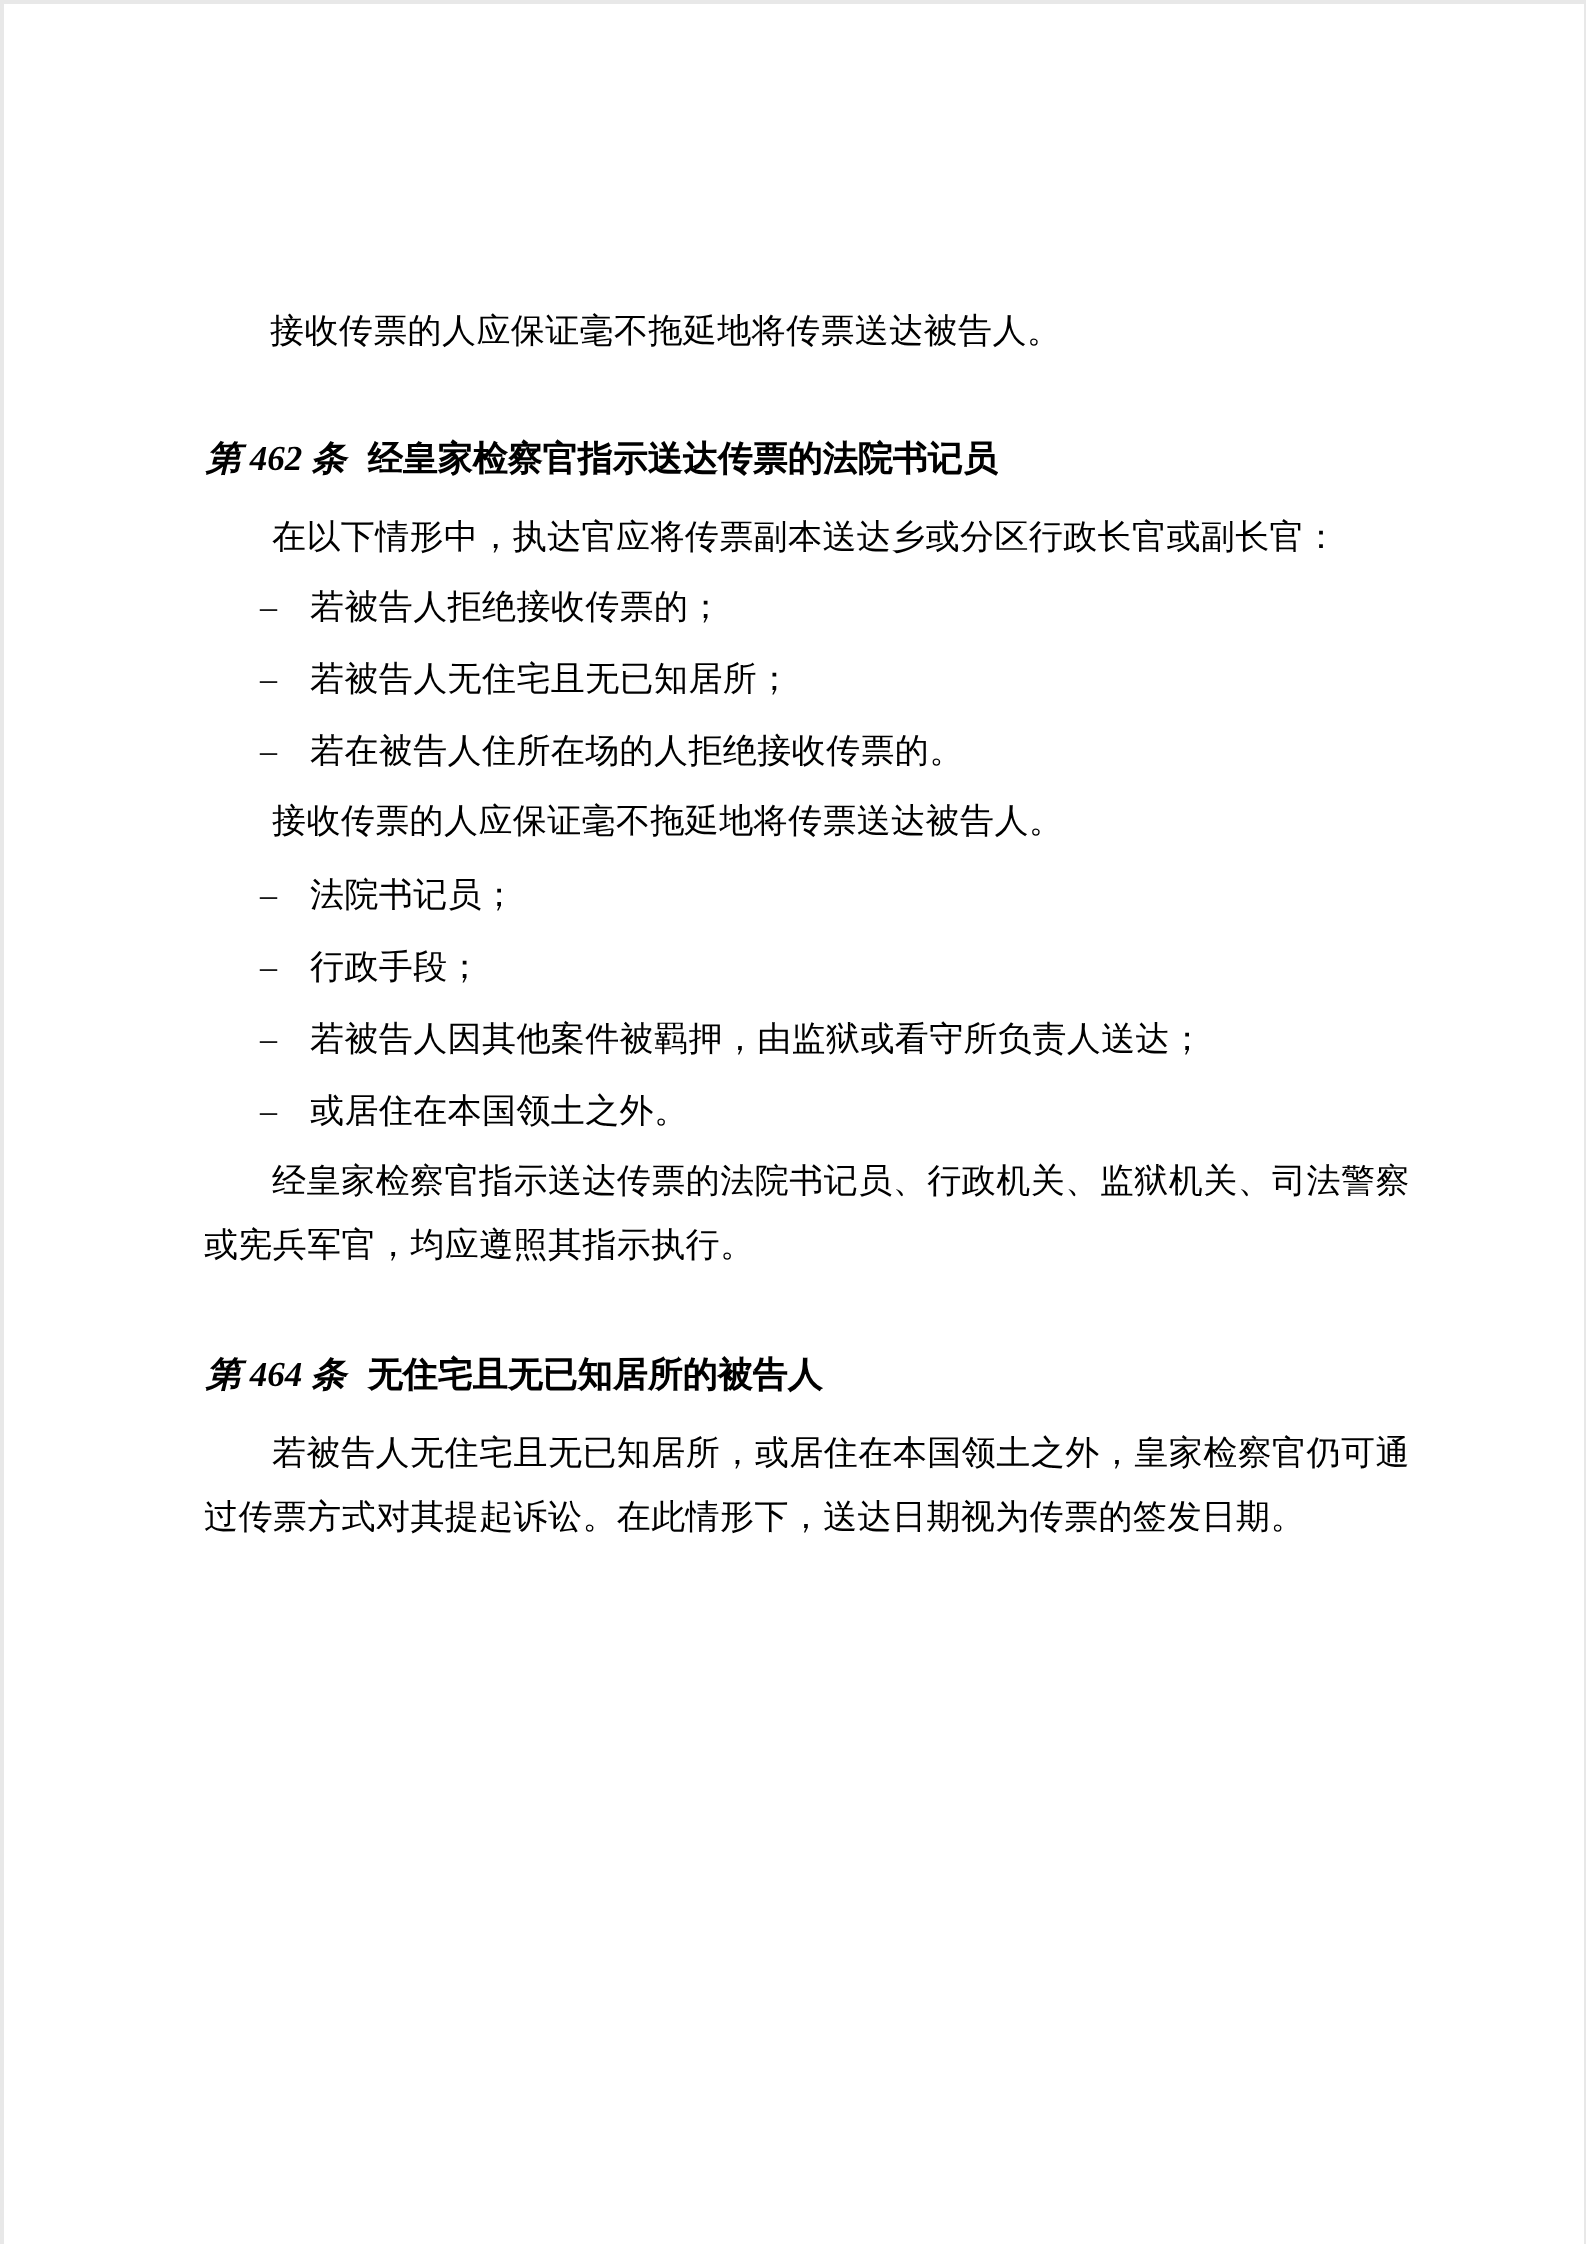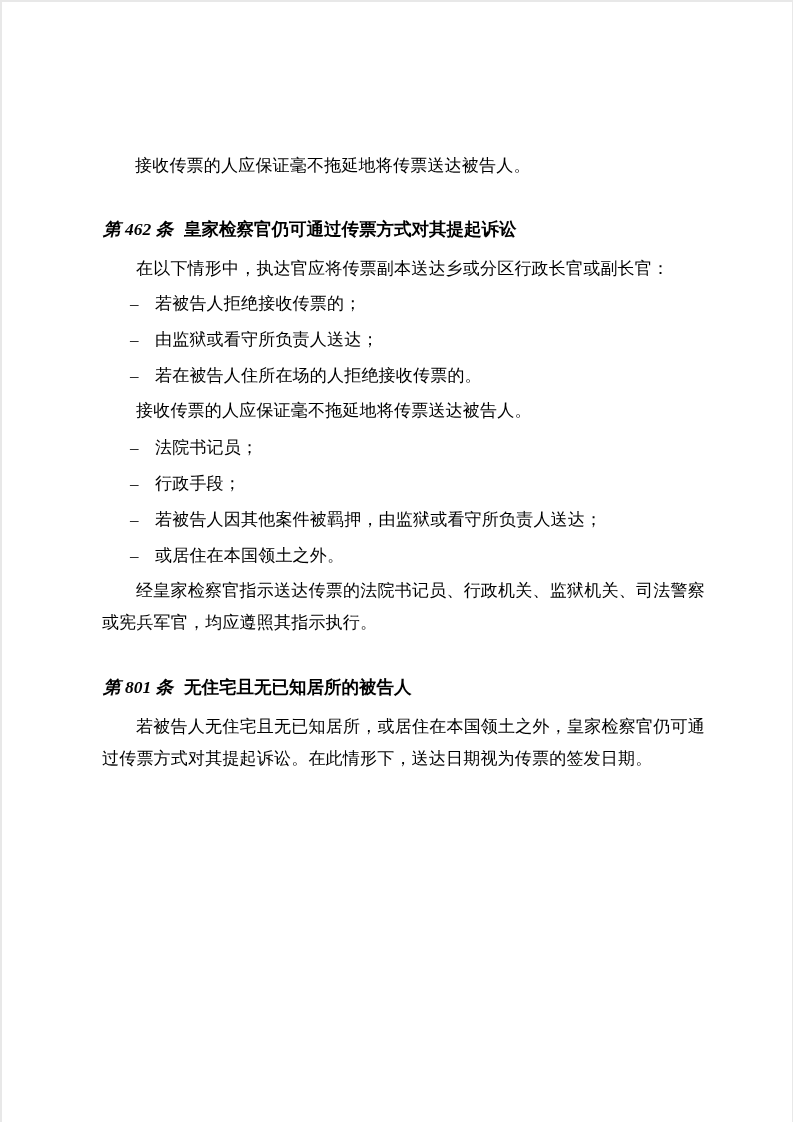--- a/index.html
+++ b/index.html
@@ -61,29 +61,29 @@
 </style>
 </head>
 <body>
 
 <div class="page">
   <div class="content">
 
     <p class="para indent">接收传票的人应保证毫不拖延地将传票送达被告人。</p>
 
     <section>
-      <h2 class="heading"><span class="art-num">第 462 条</span><span class="art-title">皇家检察官仍可通过传票方式对其提起诉讼</span></h2>
+      <h2 class="heading"><span class="art-num">第 462 条</span><span class="art-title">经皇家检察官指示送达传票的法院书记员</span></h2>
       <p class="para indent">在以下情形中，执达官应将传票副本送达乡或分区行政长官或副长官：</p>
       <div class="bullet">
         <span class="dash">–</span>
         <span class="bullet-text">若被告人拒绝接收传票的；</span>
       </div>
       <div class="bullet">
         <span class="dash">–</span>
-        <span class="bullet-text">由监狱或看守所负责人送达；</span>
+        <span class="bullet-text">若被告人无住宅且无已知居所；</span>
       </div>
       <div class="bullet">
         <span class="dash">–</span>
         <span class="bullet-text">若在被告人住所在场的人拒绝接收传票的。</span>
       </div>
       <p class="para indent">接收传票的人应保证毫不拖延地将传票送达被告人。</p>
     </section>
 
     <section>
       <div class="bullet">
@@ -99,19 +99,19 @@
         <span class="bullet-text">若被告人因其他案件被羁押，由监狱或看守所负责人送达；</span>
       </div>
       <div class="bullet">
         <span class="dash">–</span>
         <span class="bullet-text">或居住在本国领土之外。</span>
       </div>
       <p class="para indent">经皇家检察官指示送达传票的法院书记员、行政机关、监狱机关、司法警察或宪兵军官，均应遵照其指示执行。</p>
     </section>
 
     <section>
-      <h2 class="heading"><span class="art-num">第 801 条</span><span class="art-title">无住宅且无已知居所的被告人</span></h2>
+      <h2 class="heading"><span class="art-num">第 464 条</span><span class="art-title">无住宅且无已知居所的被告人</span></h2>
       <p class="para indent">若被告人无住宅且无已知居所，或居住在本国领土之外，皇家检察官仍可通过传票方式对其提起诉讼。在此情形下，送达日期视为传票的签发日期。</p>
     </section>
 
   </div>
 
 </div>
 
 </body></html>

